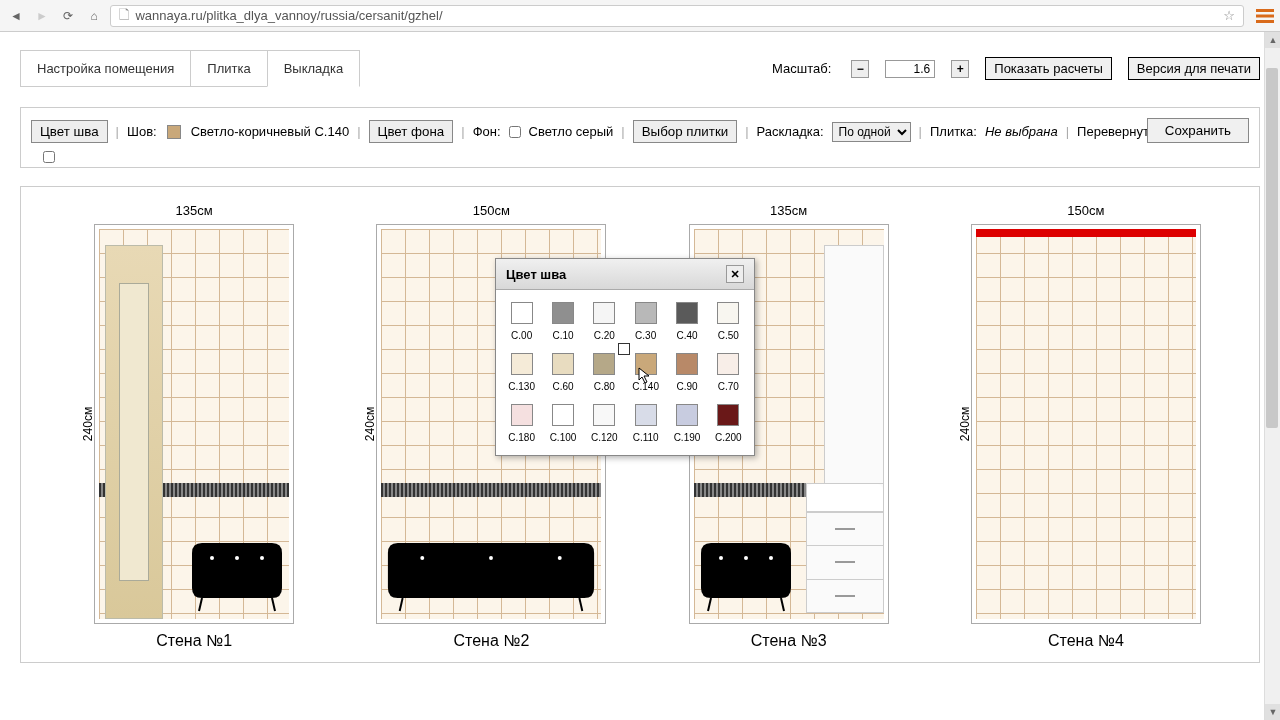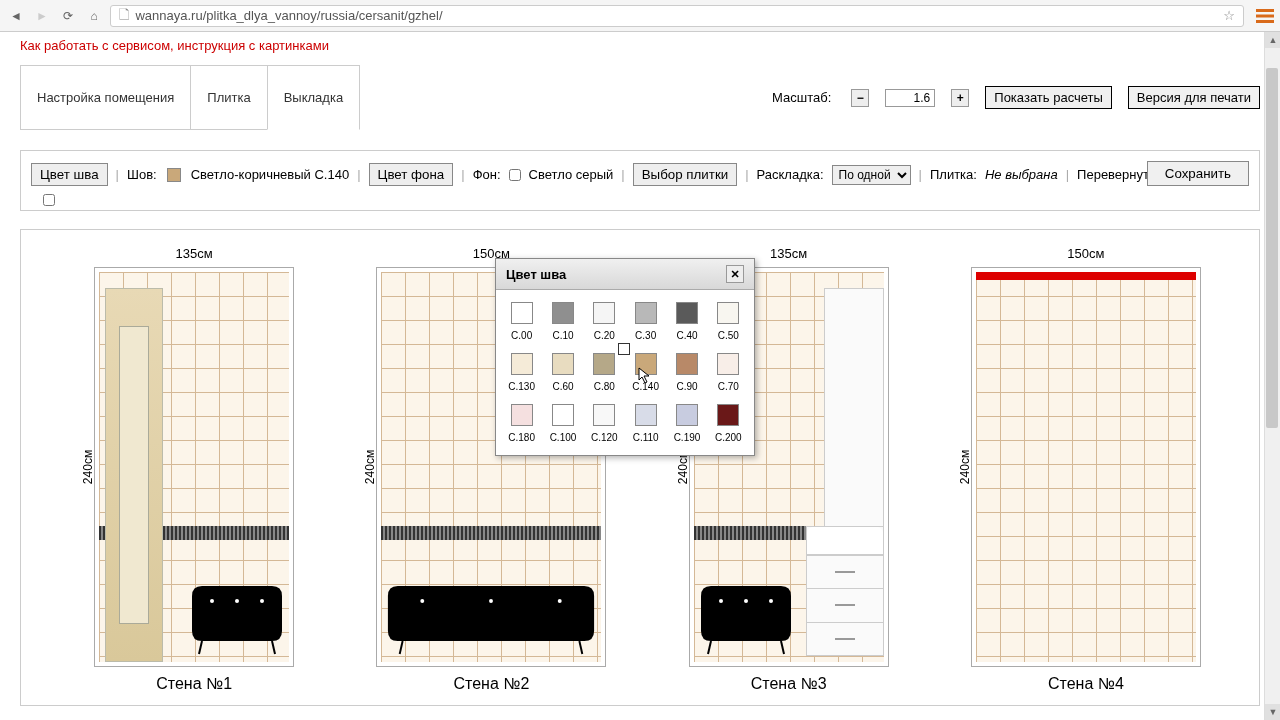--- a/index.html
+++ b/index.html
@@ -7,21 +7,21 @@
 .browser-bar{height:32px;background:#f5f5f5;border-bottom:1px solid #ccc;display:flex;align-items:center;padding:0 6px;gap:6px}
 .nav-btn{width:20px;height:20px;display:flex;align-items:center;justify-content:center;color:#666;cursor:pointer}
 .url-bar{flex:1;height:22px;background:#fff;border:1px solid #ccc;border-radius:3px;display:flex;align-items:center;padding:0 8px;color:#555;font-size:13px}
 .url-bar .doc-icon{margin-right:6px;color:#888}
 .star-icon{margin-left:4px;color:#888}
 .menu-icon{width:18px;height:18px;color:#d96a1a;margin-left:6px}
 .page{padding:6px 20px;position:relative}
 .help-link{color:#c00;font-size:13px;text-decoration:none}
 .top-row{display:flex;justify-content:space-between;align-items:center;margin-top:12px}
 .tabs{display:flex}
-.tab{padding:24px 16px;border:1px solid #ccc;background:#fff;font-size:13px;color:#333;cursor:pointer;margin-right:-1px}
+.tab{padding:10px 16px;border:1px solid #ccc;background:#fff;font-size:13px;color:#333;cursor:pointer;margin-right:-1px}
 .tab.active{border-bottom-color:#fff;position:relative;z-index:2}
 .scale-group{display:flex;align-items:center;gap:16px;font-size:13px}
 .scale-group .label{margin-right:4px}
 .scale-btn{width:18px;height:18px;border:1px solid #999;background:#eee;display:flex;align-items:center;justify-content:center;font-size:12px;font-weight:bold;cursor:pointer}
 .scale-input{width:50px;height:18px;border:1px solid #999;text-align:right;padding:0 4px;font-size:12px}
 .big-btn{padding:3px 8px;border:1px solid #000000;background:#f0f0f0;font-size:13px;cursor:pointer}
 .toolbar{margin-top:20px;border:1px solid #ccc;padding:12px 10px 24px;display:flex;align-items:center;gap:8px;flex-wrap:wrap;font-size:13px;position:relative}
 .tool-btn{padding:3px 8px;border:1px solid #888;background:#eee;cursor:pointer}
 .save-btn{position:absolute;right:10px;top:10px;padding:4px 17px;border:1px solid #888;background:#f0f0f0;cursor:pointer}
 .sep{color:#aaa}
@@ -85,21 +85,20 @@
   </div>
 </div>
 
 <div class="scroll-track">
   <div class="scroll-arrow" style="top:0">▲</div>
   <div class="scroll-thumb"></div>
   <div class="scroll-arrow" style="bottom:0">▼</div>
 </div>
 
 <div class="page">
-  <a class="help-link">Как работать с сервисом, инструкция с картинками</a>
 
   <div class="top-row">
     <div class="tabs">
       <div class="tab">Настройка помещения</div>
       <div class="tab">Плитка</div>
       <div class="tab active">Выкладка</div>
     </div>
     <div class="scale-group">
       <span class="label">Масштаб:</span>
       <div class="scale-btn">−</div>

